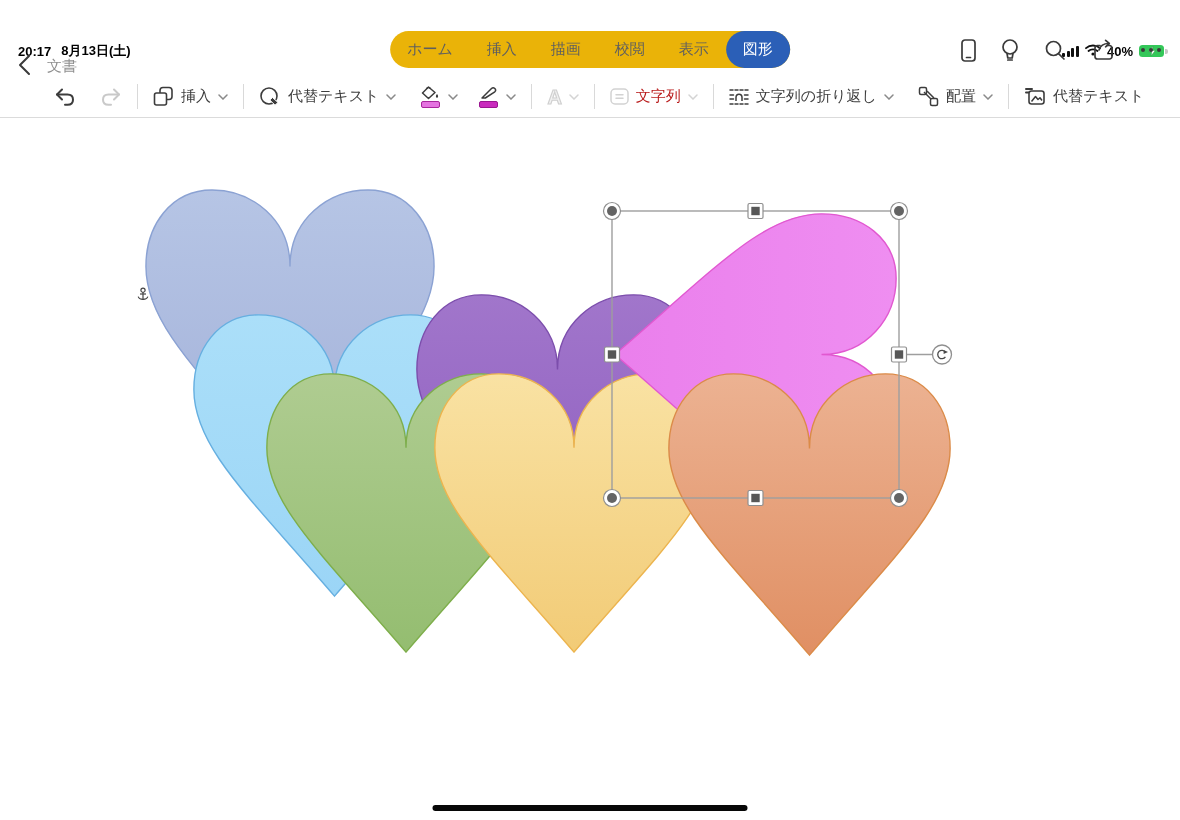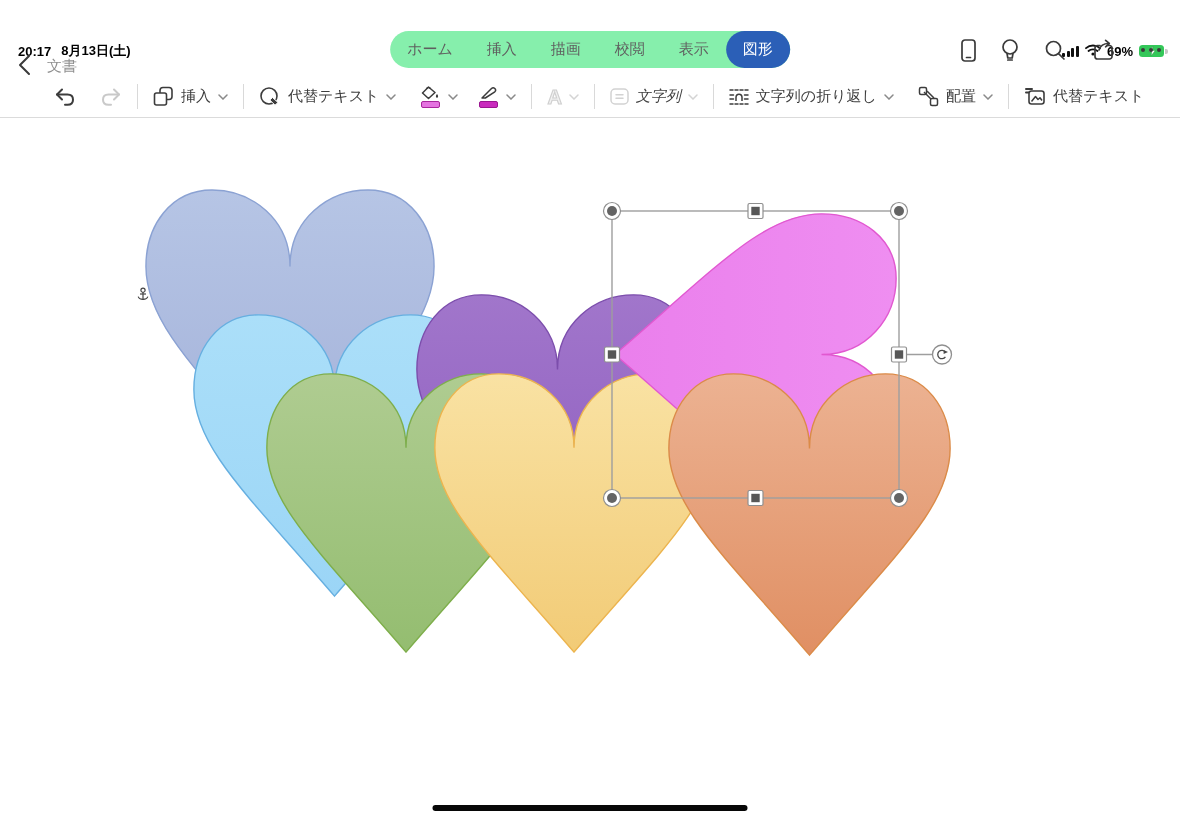--- a/index.html
+++ b/index.html
@@ -15,32 +15,32 @@
   .sigbars i{display:block;width:3px;background:#101010;border-radius:1px;}
   .battery{position:relative;width:25px;height:12px;border-radius:3.5px;background:#34C759;
            display:flex;align-items:center;justify-content:center;}
   .battery:after{content:"";position:absolute;right:-3.5px;top:3.5px;width:2.2px;height:5px;
                  background:#c7c7c7;border-radius:0 2px 2px 0;}
   
   .navbar{position:absolute;top:24px;left:0;right:0;height:52px;}
   .nav-left{position:absolute;left:18px;top:0;height:52px;display:flex;align-items:flex-end;gap:16px;}
   .doc-title{font-size:15px;color:#8f8f8f;}
   .tabbar{position:absolute;left:50%;top:7px;transform:translateX(-50%);height:37px;
-          background:#86efac;border-radius:18.5px;display:flex;align-items:center;padding:0 0;}
+          background:#eab308;border-radius:18.5px;display:flex;align-items:center;padding:0 0;}
   .tab{height:37px;display:flex;align-items:center;padding:0 17px;font-size:15px;
        color:#5f5f5f;border-radius:18.5px;cursor:default;white-space:nowrap;}
   .tab.selected{color:#fff;font-weight:400;font-family:Liberation Serif, serif;}
   .nav-right{position:absolute;right:18px;top:0;height:52px;display:flex;align-items:center;gap:25px;}
   .nav-ic{display:flex;align-items:center;justify-content:center;}
   
   .toolbar{position:absolute;top:76px;left:0;right:0;height:42px;display:flex;align-items:center;
            padding-left:54px;border-bottom:1px solid #DBDBDB;box-sizing:border-box;}
   .tb-btn{display:flex;align-items:center;gap:7px;flex:none;}
   .tb-label{font-size:15px;color:#3d3d3d;white-space:nowrap;}
-  .disabled .tb-label{color:#404040;font-style:italic;}
+  .disabled .tb-label{color:#b91c1c;}
   .tb-divider{width:1px;height:25px;background:#D9D9D9;margin:0 15px;flex:none;}
   .sp24{width:24px;flex:none;}
   .sp20{width:20px;flex:none;}
   .stack{display:flex;flex-direction:column;align-items:center;gap:1px;}
   .swatch{width:19px;height:7px;border-radius:2px;border:1.4px solid #A8269C;box-sizing:border-box;}
   .a-glyph{font-size:20px;font-weight:700;color:#f2f2f2;-webkit-text-stroke:1.1px #cfcfcf;line-height:1;}
   
   .canvas{position:absolute;top:119px;left:0;width:1180px;height:701px;}
   .canvas svg{display:block;}
   .home-indicator{position:absolute;left:50%;bottom:9px;transform:translateX(-50%);
@@ -61,21 +61,21 @@
         <i style="height:8.5px"></i>
         <i style="height:11px"></i>
     </span>
     <span>
       <svg width="16" height="12" viewBox="0 0 16 12">
         <path d="M1 4.2 C5 .6 11 .6 15 4.2" fill="none" stroke="#101010" stroke-width="1.8" stroke-linecap="round"></path>
         <path d="M3.5 7 C6 4.8 10 4.8 12.5 7" fill="none" stroke="#101010" stroke-width="1.8" stroke-linecap="round"></path>
         <circle cx="8" cy="10" r="1.6" fill="#101010"></circle>
       </svg>
     </span>
-    <span>69%</span>
+    <span>40%</span>
     <span class="battery">
       <svg width="10" height="10" viewBox="0 0 10 10">
         <polygon points="5.8,0.3 1.6,5.6 4.6,5.6 4.2,9.7 8.4,4.4 5.4,4.4" fill="#fff" stroke="#2e8f43" stroke-width="0.5"></polygon>
       </svg>
     </span>
   </div>
 </div>
 
 <div class="navbar">
   <div class="nav-left">

